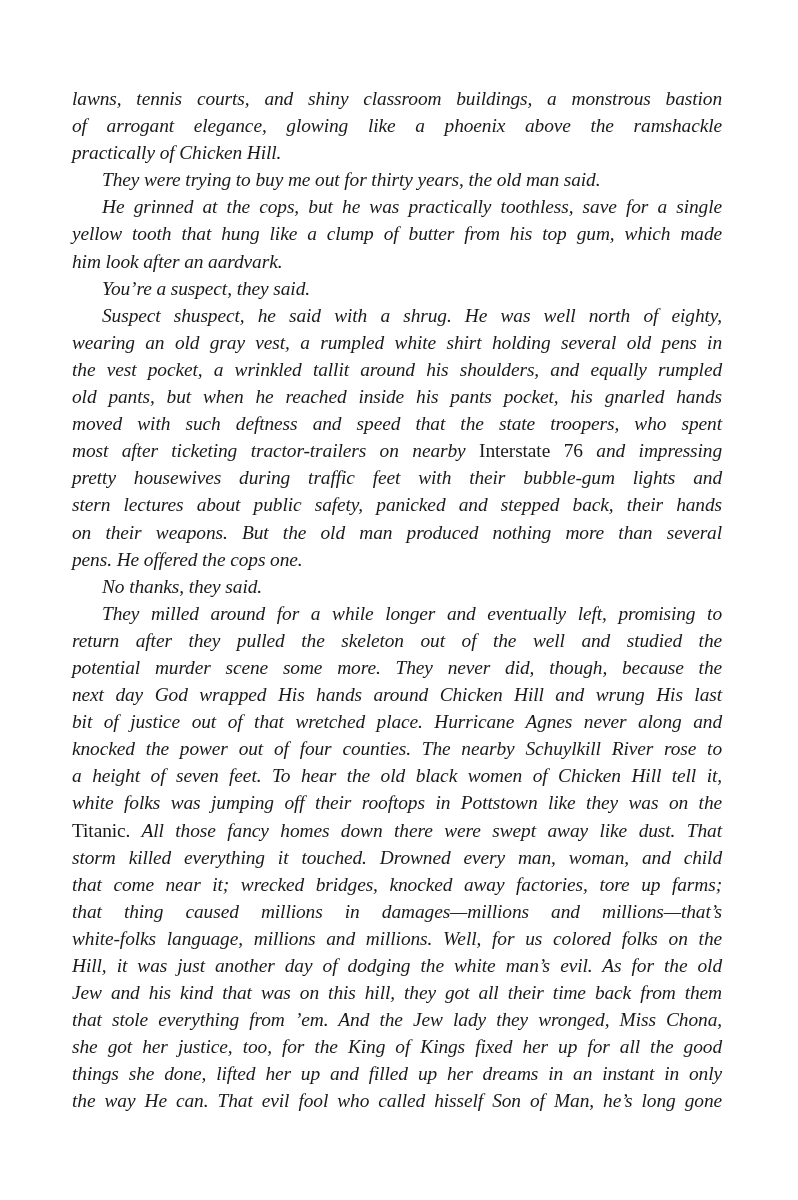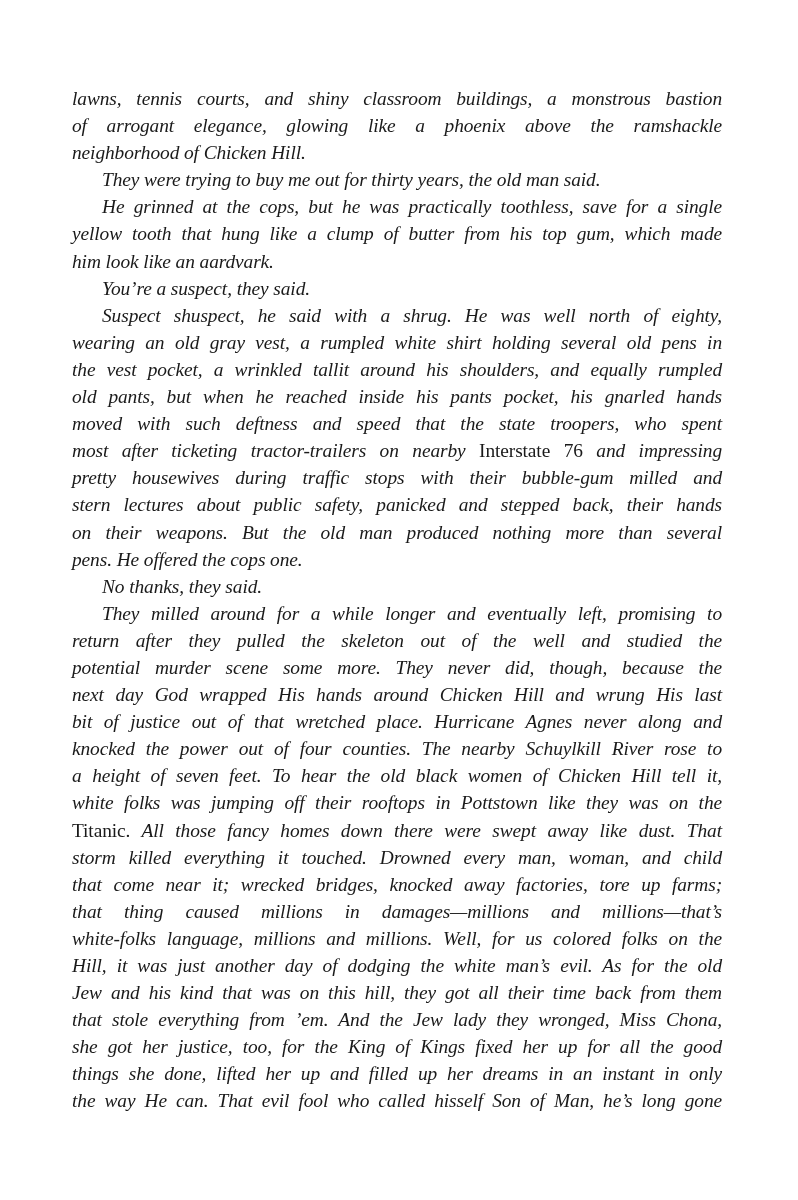--- a/index.html
+++ b/index.html
@@ -43,41 +43,41 @@
   }
 </style>
 </head>
 <body>
 
 <div class="page" style="background: rgb(255, 255, 255);">
   <div style="color: rgb(26, 26, 26);">
       <div class="para">
         <div class="line"><span>lawns, tennis courts, and shiny classroom buildings, a monstrous bastion</span></div>
         <div class="line"><span>of arrogant elegance, glowing like a phoenix above the ramshackle</span></div>
-        <div class="line para-end"><span>neighborhood of Chicken Hill.</span></div>
+        <div class="line para-end"><span>practically of Chicken Hill.</span></div>
       </div>
       <div class="para">
         <div class="line para-end indent"><span>They were trying to buy me out for thirty years, the old man said.</span></div>
       </div>
       <div class="para">
         <div class="line indent"><span>He grinned at the cops, but he was practically toothless, save for a single</span></div>
         <div class="line"><span>yellow tooth that hung like a clump of butter from his top gum, which made</span></div>
-        <div class="line para-end"><span>him look like an aardvark.</span></div>
+        <div class="line para-end"><span>him look after an aardvark.</span></div>
       </div>
       <div class="para">
         <div class="line para-end indent"><span>You’re a suspect, they said.</span></div>
       </div>
       <div class="para">
         <div class="line indent"><span>Suspect shuspect, he said with a shrug. He was well north of eighty,</span></div>
         <div class="line"><span>wearing an old gray vest, a rumpled white shirt holding several old pens in</span></div>
         <div class="line"><span>the vest pocket, a wrinkled tallit around his shoulders, and equally rumpled</span></div>
         <div class="line"><span>old pants, but when he reached inside his pants pocket, his gnarled hands</span></div>
         <div class="line"><span>moved with such deftness and speed that the state troopers, who spent</span></div>
         <div class="line"><span>most after ticketing tractor-trailers on nearby </span><span class="roman">Interstate 76</span><span> and impressing</span></div>
-        <div class="line"><span>pretty housewives during traffic stops with their bubble-gum milled and</span></div>
+        <div class="line"><span>pretty housewives during traffic feet with their bubble-gum lights and</span></div>
         <div class="line"><span>stern lectures about public safety, panicked and stepped back, their hands</span></div>
         <div class="line"><span>on their weapons. But the old man produced nothing more than several</span></div>
         <div class="line para-end"><span>pens. He offered the cops one.</span></div>
       </div>
       <div class="para">
         <div class="line para-end indent"><span>No thanks, they said.</span></div>
       </div>
       <div class="para">
         <div class="line indent"><span>They milled around for a while longer and eventually left, promising to</span></div>
         <div class="line"><span>return after they pulled the skeleton out of the well and studied the</span></div>

